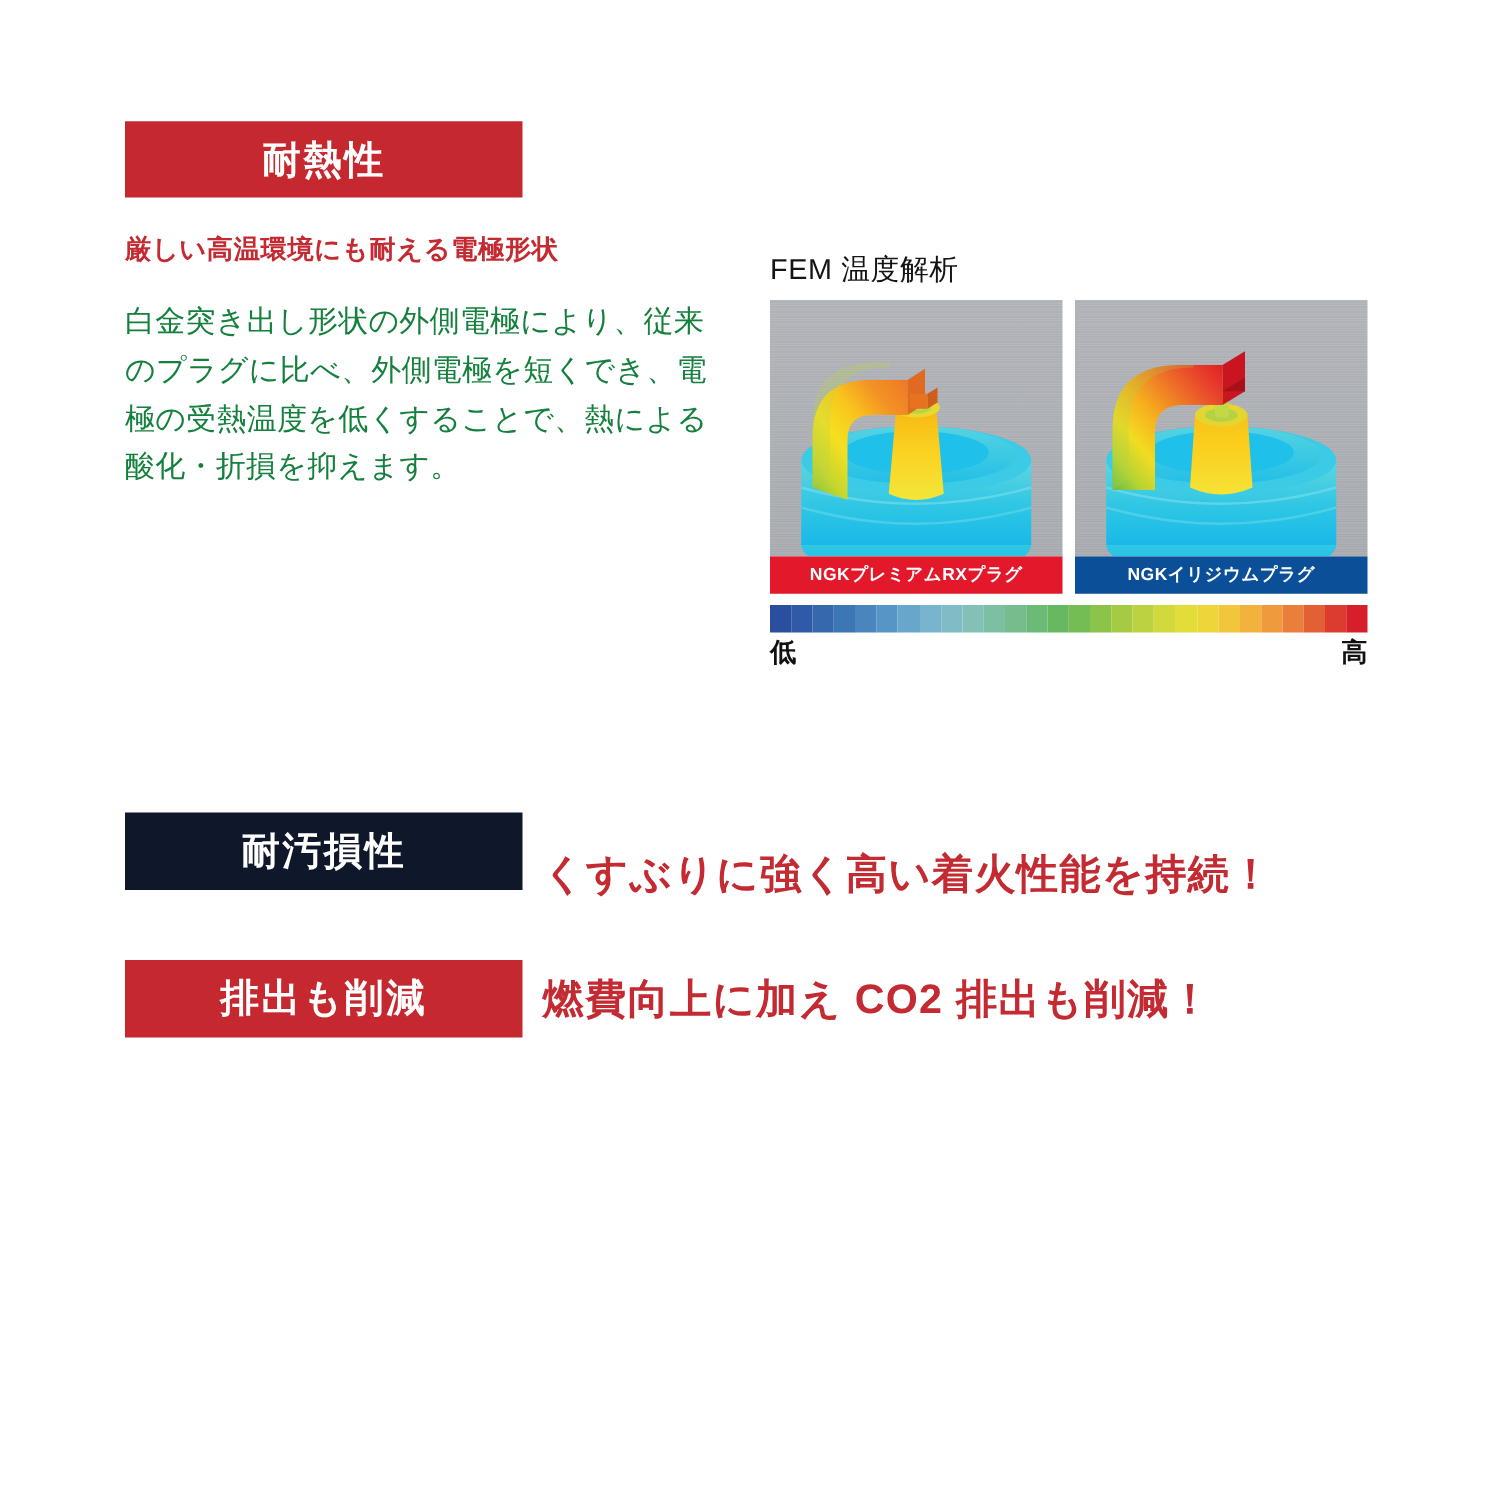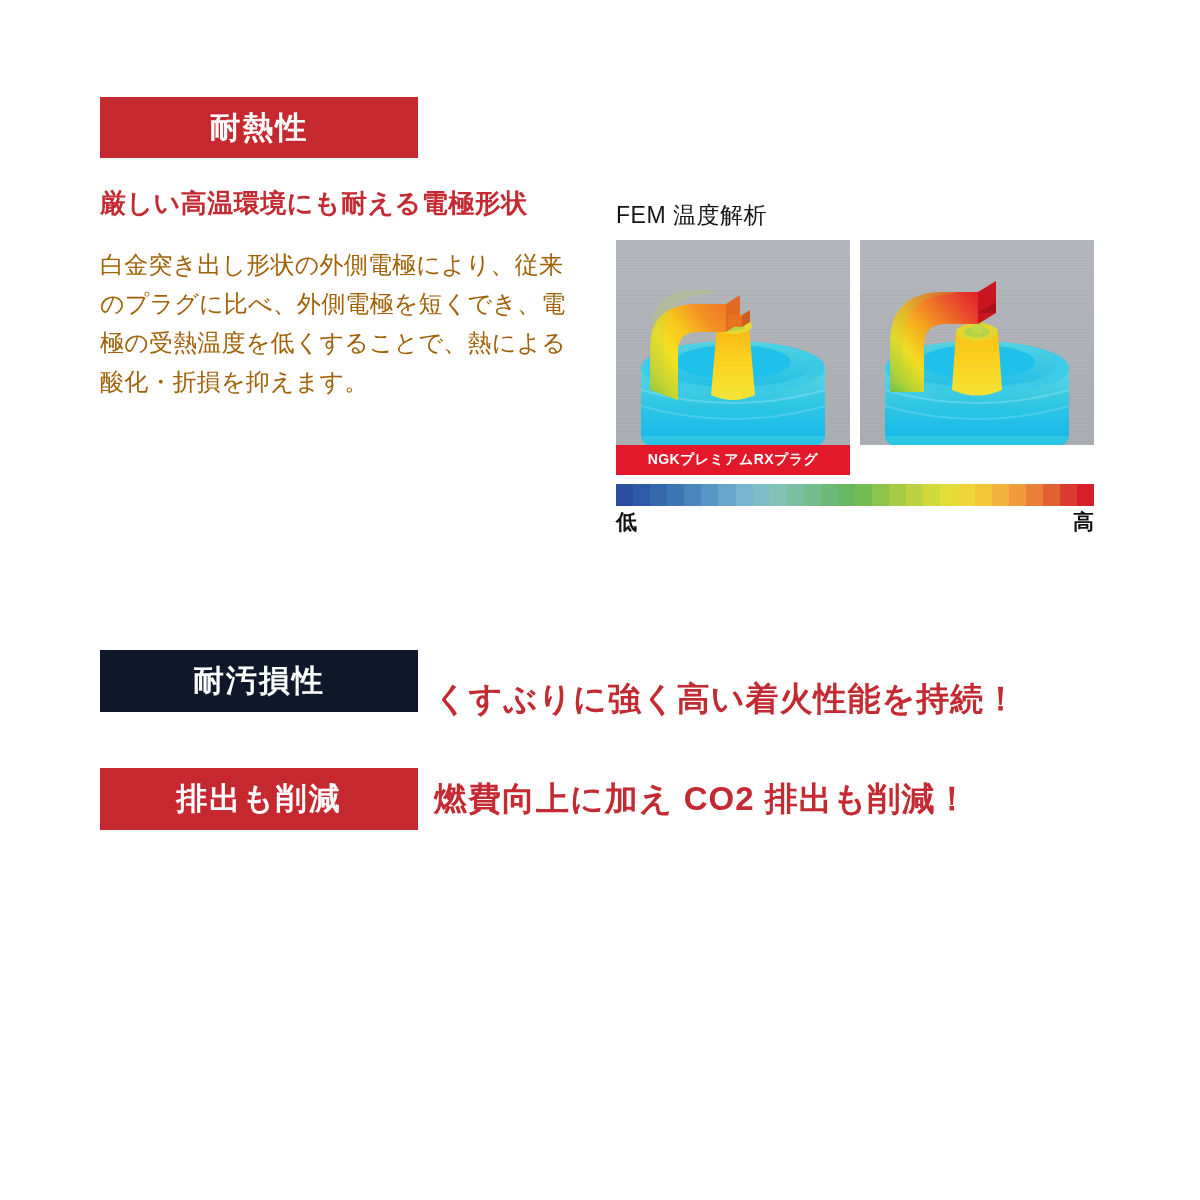--- a/index.html
+++ b/index.html
@@ -29,29 +29,29 @@
   .section-heat { position:absolute; left:100px; top:97px; width:500px; }
 
   .badge-heat {
     width:318px; height:61px;
     font-size:31px;
   }
 
   .heat-title {
     margin-top:27px;
     color:#c32a31;
-    font-size:26px;
+    font-size:21px;
     font-weight:700;
     line-height:1.42;
     letter-spacing:0.5px;
   }
 
   .heat-body {
     margin-top:24px;
-    color:#a16207;
+    color:#15803d;
     font-size:24px;
     font-weight:500;
     line-height:1.62;
     letter-spacing:0.2px;
     width:478px;
   }
 
   
   .fem { position:absolute; left:616px; top:200px; width:478px; }
 
@@ -248,20 +248,21 @@
             <ellipse cx="117" cy="92" rx="13" ry="5.5" fill="#b5d246"></ellipse>
             <rect x="112" y="62" width="11" height="32" rx="3" fill="#c3d845"></rect>
             <ellipse cx="117.5" cy="62" rx="5.5" ry="2.6" fill="#d9e25a"></ellipse>
 
             <path d="M30 152 L30 104 q0 -52 54 -52 l34 0 l0 32 l-32 0 q-22 0 -22 22 l0 46 Z" fill="url(#irArm)"></path>
             <path d="M118 52 l18 -11 l0 32 l-18 11 Z" fill="#c8151f"></path>
             <path d="M118 73 l18 -11 l0 11 Z" fill="#a81119"></path>
             <path d="M30 152 l13 -8 l0 -44 q2 -44 48 -46 l4 0 l0 -2 l-18 0 q-47 3 -47 50 Z" fill="#aed24f" opacity=".26"></path>
           </svg>
         </div>
+        <figcaption class="fem-label blue" style="background: rgb(11, 79, 153);">NGKイリジウムプラグ</figcaption>
       </figure>
     </div>
 
     <div class="scale-wrap">
       <div class="scale-bar" id="scale-bar">
           <i style="background: rgb(42, 79, 158);"></i>
           <i style="background: rgb(47, 90, 168);"></i>
           <i style="background: rgb(54, 104, 174);"></i>
           <i style="background: rgb(61, 118, 180);"></i>
           <i style="background: rgb(74, 134, 189);"></i>

